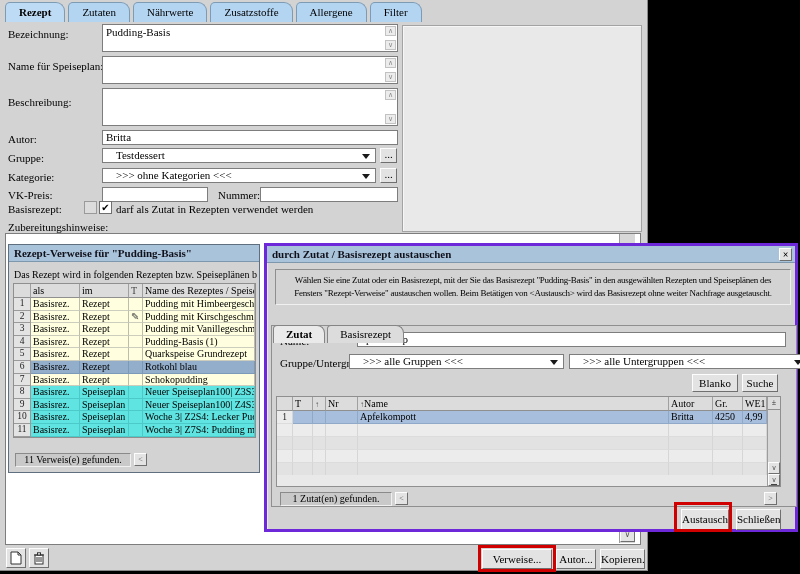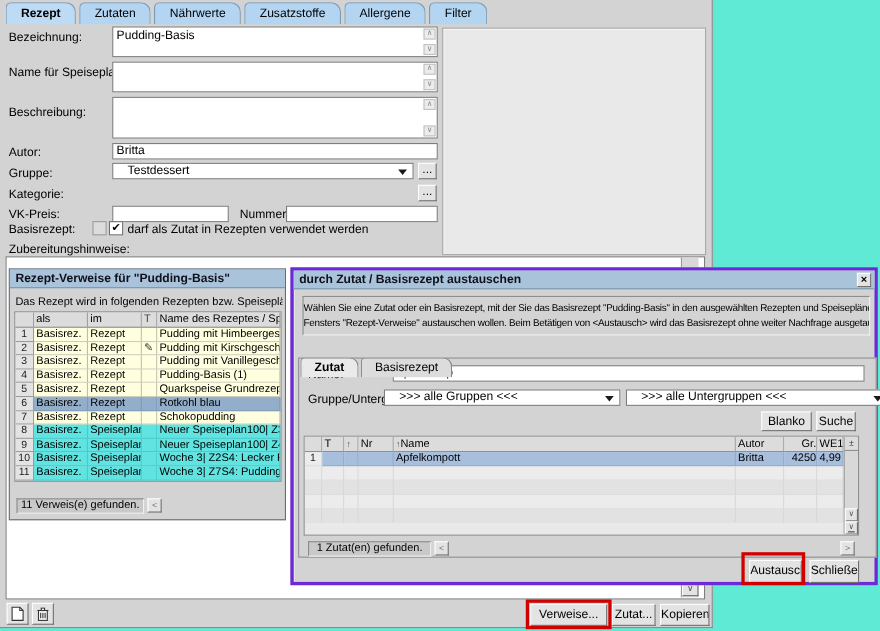--- a/index.html
+++ b/index.html
@@ -1,18 +1,18 @@
 <!DOCTYPE html>
 <html><head>
 <meta charset="utf-8">
 <style>
   *{box-sizing:border-box;margin:0;padding:0}
   body{margin:0;background:#fff}
-  #app{position:relative;width:800px;height:574px;background:#5eead4;overflow:hidden;
-       font-family:Liberation Sans, sans-serif;color:#000;cursor:default}
+  #app{position:relative;width:800px;height:574px;background:#000000;overflow:hidden;
+       font-family:Liberation Serif, serif;color:#000;cursor:default}
   
   #main-window{position:absolute;left:0;top:0;width:648px;height:571px;background:#d3d3d3;
                border-right:1px solid #8a8a8a;border-bottom:1px solid #8a8a8a}
   
   #main-tabbar{position:absolute;left:5px;top:2px;height:20px;display:flex;align-items:flex-end}
   .tab{height:20px;line-height:19px;padding:0 13px;margin-right:3px;background:#b3d5f2;
        border:1px solid #7e9bb4;border-bottom:none;border-radius:5px 9px 0 0;font-size:11px;white-space:nowrap}
   .tab.active{font-weight:bold;background:#bedbf5}
   
   .label{position:absolute;font-size:11px;white-space:nowrap}
@@ -92,21 +92,21 @@
   #dialog-tabpanel{position:absolute;left:4px;top:79px;width:526px;height:182px;
                    border:1px solid #8f8f8f;background:#d3d3d3}
   
   #ztable{position:absolute;left:4px;top:70px;width:505px;height:91px;border:1px solid #8f8f8f;
           background:#e9e9e9;overflow:hidden}
   .zrow{display:flex;height:13px}
   .zrow .td{background:#ececec;border-right:1px solid #d6d6d6;border-bottom:1px solid #dcdcdc;line-height:12px}
   .zrow.alt .td{background:#e2e2e2}
   .zrow.selected .td:not(.num){background:#a7bedd;border-color:#90a9c9}
   .z-num{width:16px}.z-t{width:20px}.z-sort{width:13px}.z-nr{width:32px}.z-name{flex:1}
-  .z-autor{width:44px}.z-gr{width:30px;text-align:right;padding-right:0}
+  .z-autor{width:44px}.z-gr{width:30px;padding-right:0}
   .z-we1{width:24px;text-align:left;padding-right:2px}
   .z-sb{width:13px;display:flex;flex-direction:column;background:#d8d8d8;border-left:1px solid #9c9c9c}
   .z-sb .cell{height:13px;background:#dcdcdc;border-bottom:1px solid #8f8f8f;font-size:8px;
               line-height:12px;text-align:center;color:#333}
   .z-sb .trk{flex:1}
   .z-sb .b{height:12px;background:#e3e3e3;border:1px solid;border-color:#fdfdfd #6f6f6f #6f6f6f #fdfdfd;
            font-size:7px;line-height:10px;text-align:center;color:#555}
   .z-sb .b.bar span{border-bottom:1px solid #444}
   
   .red-box{position:absolute;border:3px solid #d10000;z-index:30;pointer-events:none}
@@ -155,20 +155,24 @@
     </div>
 
     <div class="input" style="left:102px;top:130px;width:296px;height:15px">Britta</div>
 
     <div class="dd" style="left:102px;top:148px;width:274px;height:15px">
       <span>Testdessert</span>
       <span class="dd-tri"></span>
     </div>
     <div class="btn" style="left:380px;top:148px;width:17px;height:15px;line-height:11px">...</div>
 
+    <div class="dd" style="left:102px;top:168px;width:274px;height:15px">
+      <span>&gt;&gt;&gt; ohne Kategorien &lt;&lt;&lt;</span>
+      <span class="dd-tri"></span>
+    </div>
     <div class="btn" style="left:380px;top:168px;width:17px;height:15px;line-height:11px">...</div>
 
     <div class="input" style="left:102px;top:187px;width:106px;height:15px"></div>
     <div class="label" style="left:218px;top:189px">Nummer:</div>
     <div class="input" style="left:260px;top:187px;width:138px;height:15px"></div>
 
     <div class="cb off" style="left:84px;top:201px"></div>
     <div class="cb" style="left:99px;top:201px">
       <span>✔</span>
     </div>
@@ -285,21 +289,21 @@
       <svg width="12" height="13" viewBox="0 0 12 13">
           <rect x="2" y="3" width="8" height="9" fill="#fff" stroke="#333"></rect>
           <line x1="1" y1="3" x2="11" y2="3" stroke="#333"></line>
           <rect x="4.5" y="0.8" width="3" height="2.2" fill="#fff" stroke="#333"></rect>
           <line x1="4" y1="5" x2="4" y2="10" stroke="#333"></line>
           <line x1="6" y1="5" x2="6" y2="10" stroke="#333"></line>
           <line x1="8" y1="5" x2="8" y2="10" stroke="#333"></line>
         </svg>
     </div>
     <div class="btn" style="left:482px;top:549px;width:70px;height:20px;line-height:18px">Verweise...</div>
-    <div class="btn" style="left:556px;top:549px;width:40px;height:20px;line-height:18px">Zutat...</div>
+    <div class="btn" style="left:556px;top:549px;width:40px;height:20px;line-height:18px">Autor...</div>
     <div class="btn" style="left:600px;top:549px;width:45px;height:20px;line-height:18px">Kopieren...</div>
   </div>
 
   <div id="dialog">
     <div class="titlebar">durch Zutat / Basisrezept austauschen</div>
     <div id="dialog-close"><span>×</span></div>
 
     <div id="dialog-instr">
       <div>Wählen Sie eine Zutat oder ein Basisrezept, mit der Sie das Basisrezept "Pudding-Basis" in den ausgewählten Rezepten und Speiseplänen des</div>
       <div>Fensters "Rezept-Verweise" austauschen wollen. Beim Betätigen von &lt;Austausch&gt; wird das Basisrezept ohne weiter Nachfrage ausgetauscht.</div>

